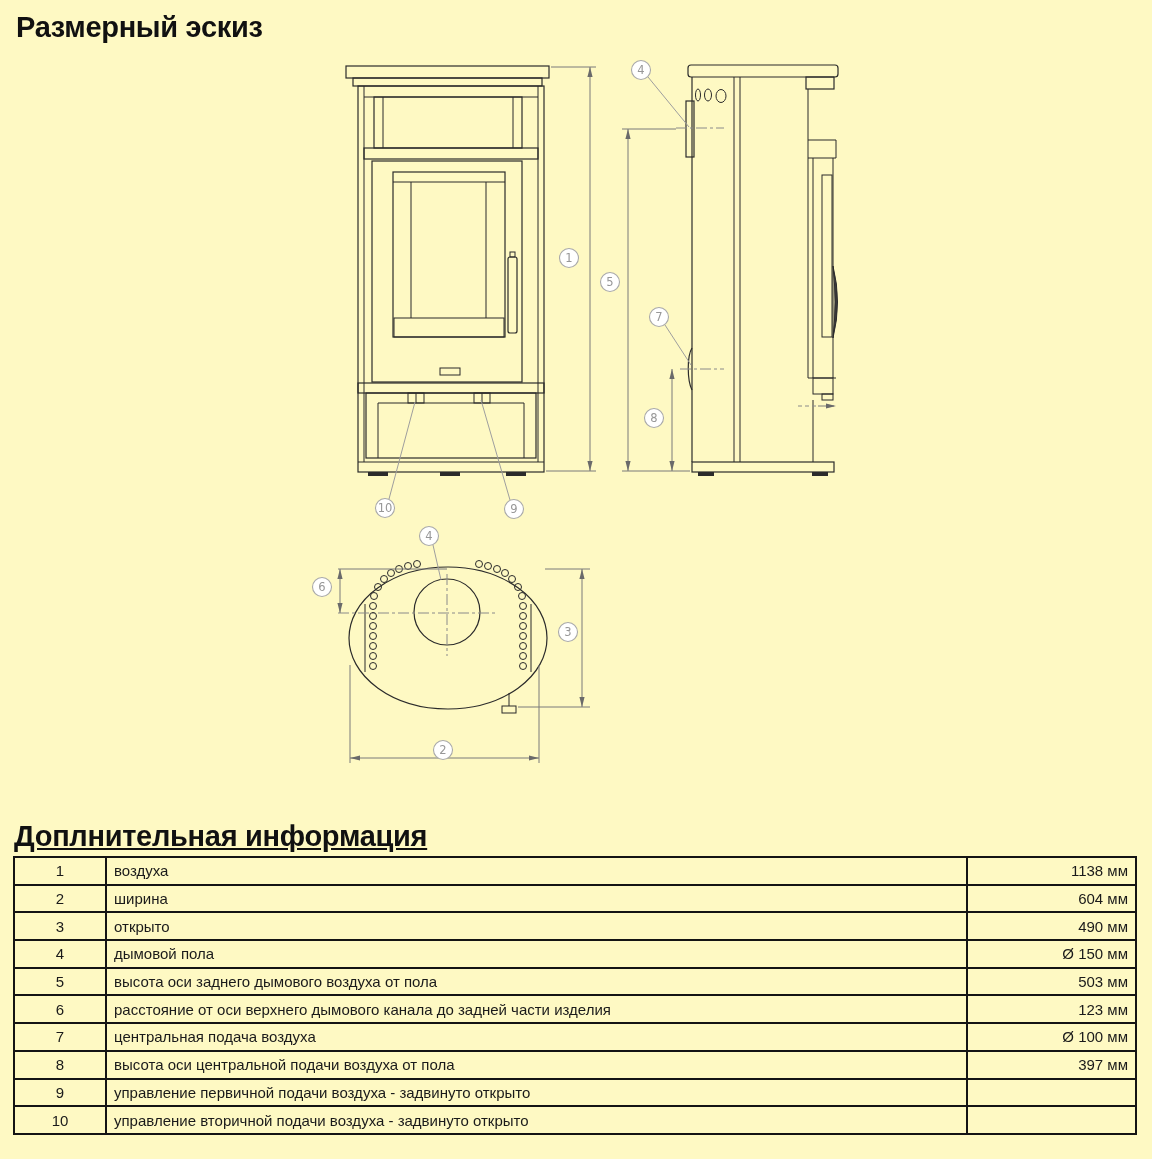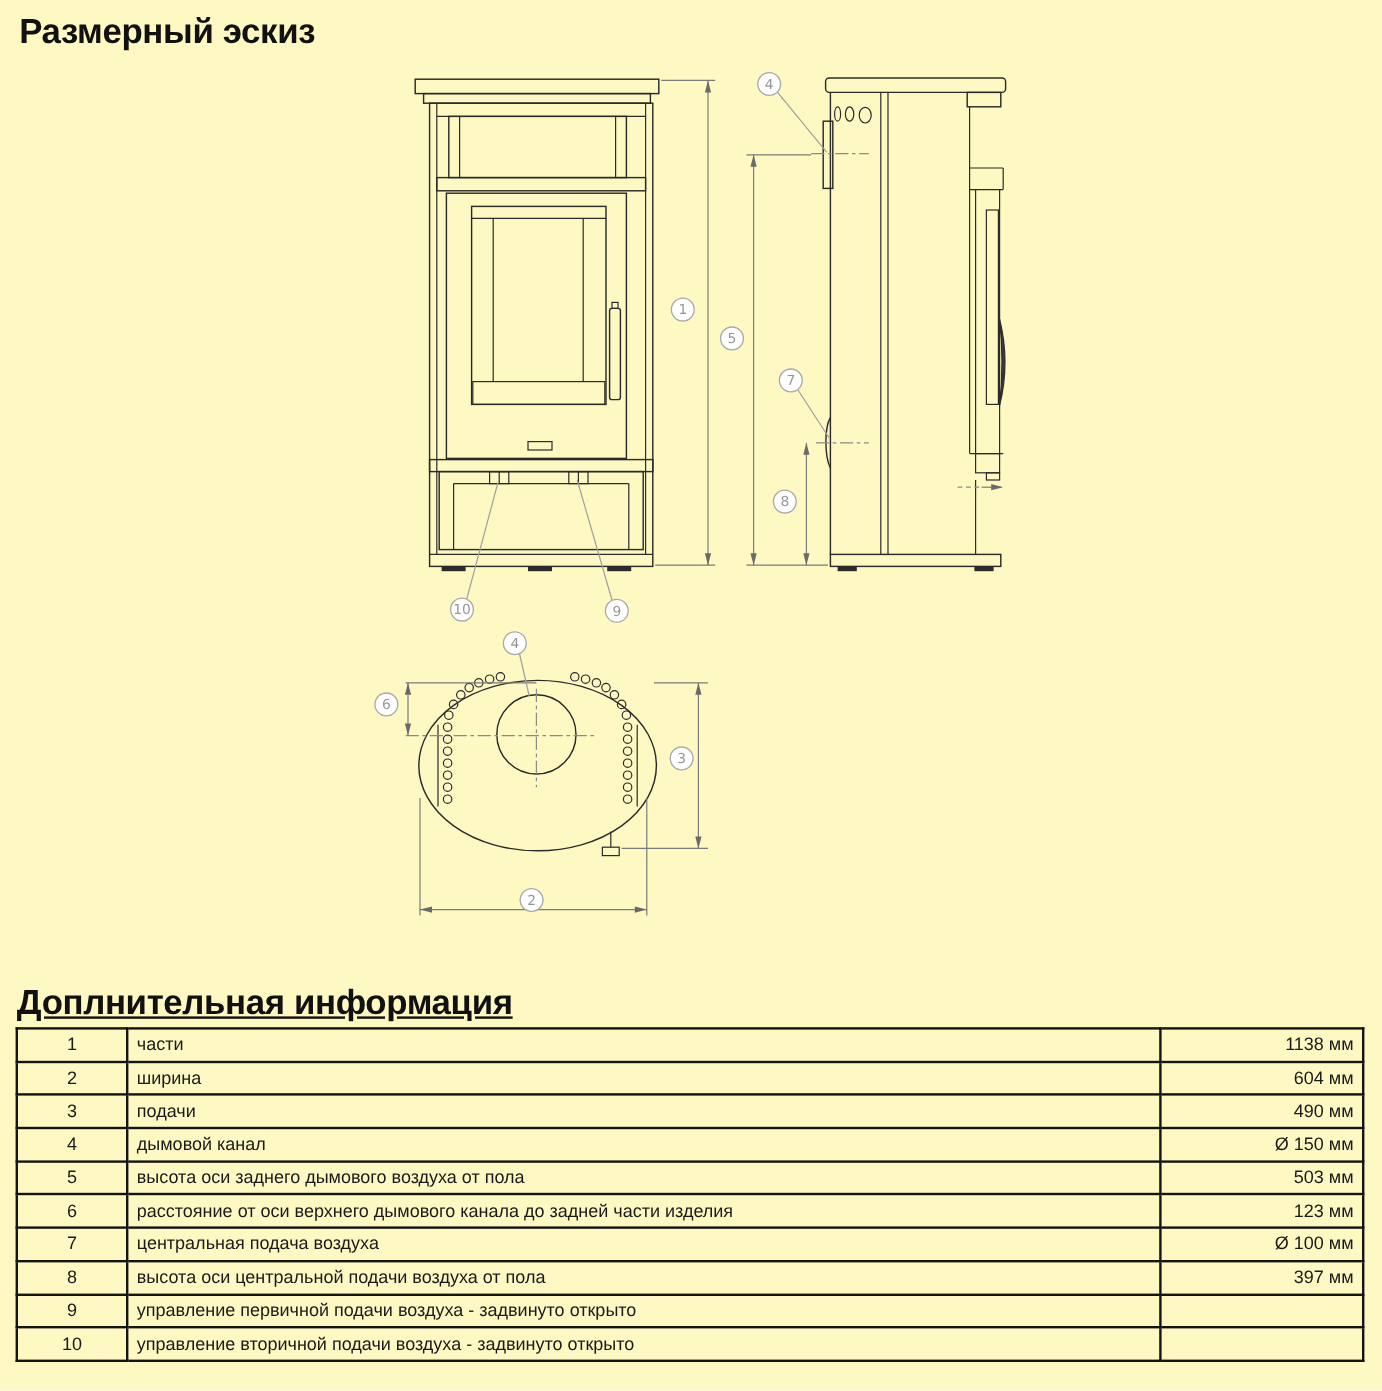--- a/index.html
+++ b/index.html
@@ -239,36 +239,36 @@
 
   <table class="spec-table">
     <colgroup>
         <col style="width:92px">
         <col>
         <col style="width:169px">
       </colgroup>
     <tbody>
       <tr>
         <td class="c-num">1</td>
-        <td class="c-name">части</td>
+        <td class="c-name">воздуха</td>
         <td class="c-val">1138 мм</td>
       </tr>
       <tr>
         <td class="c-num">2</td>
         <td class="c-name">ширина</td>
         <td class="c-val">604 мм</td>
       </tr>
       <tr>
         <td class="c-num">3</td>
-        <td class="c-name">подачи</td>
+        <td class="c-name">открыто</td>
         <td class="c-val">490 мм</td>
       </tr>
       <tr>
         <td class="c-num">4</td>
-        <td class="c-name">дымовой канал</td>
+        <td class="c-name">дымовой пола</td>
         <td class="c-val">Ø 150 мм</td>
       </tr>
       <tr>
         <td class="c-num">5</td>
         <td class="c-name">высота оси заднего дымового воздуха от пола</td>
         <td class="c-val">503 мм</td>
       </tr>
       <tr>
         <td class="c-num">6</td>
         <td class="c-name">расстояние от оси верхнего дымового канала до задней части изделия</td>

